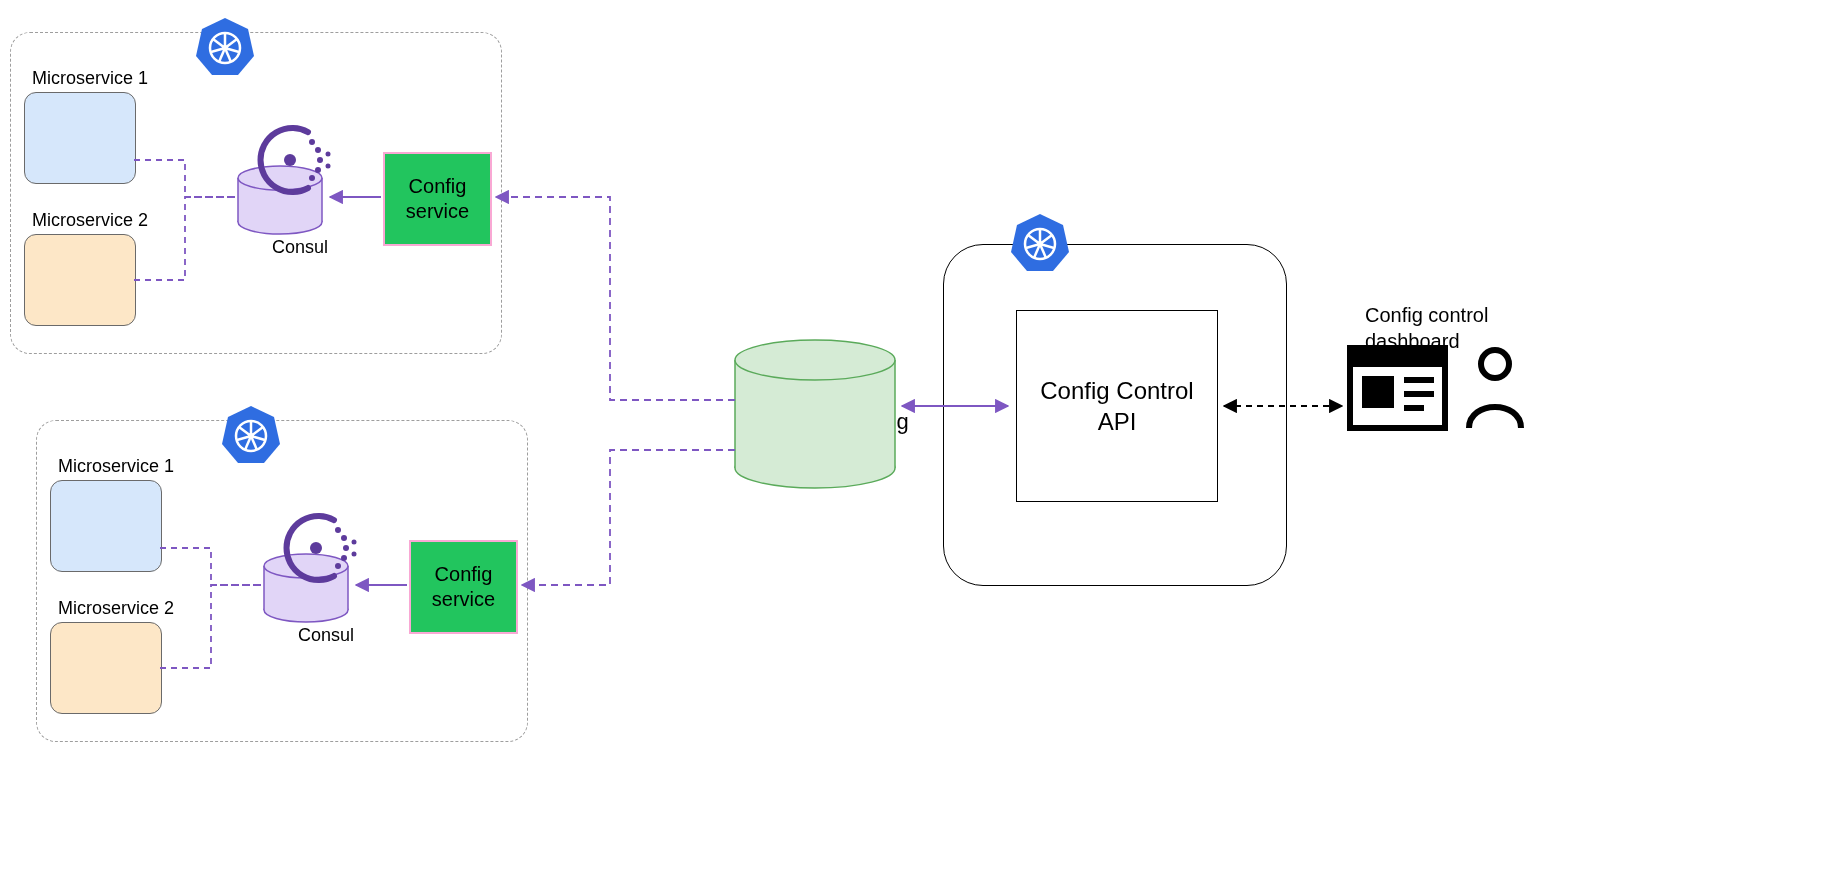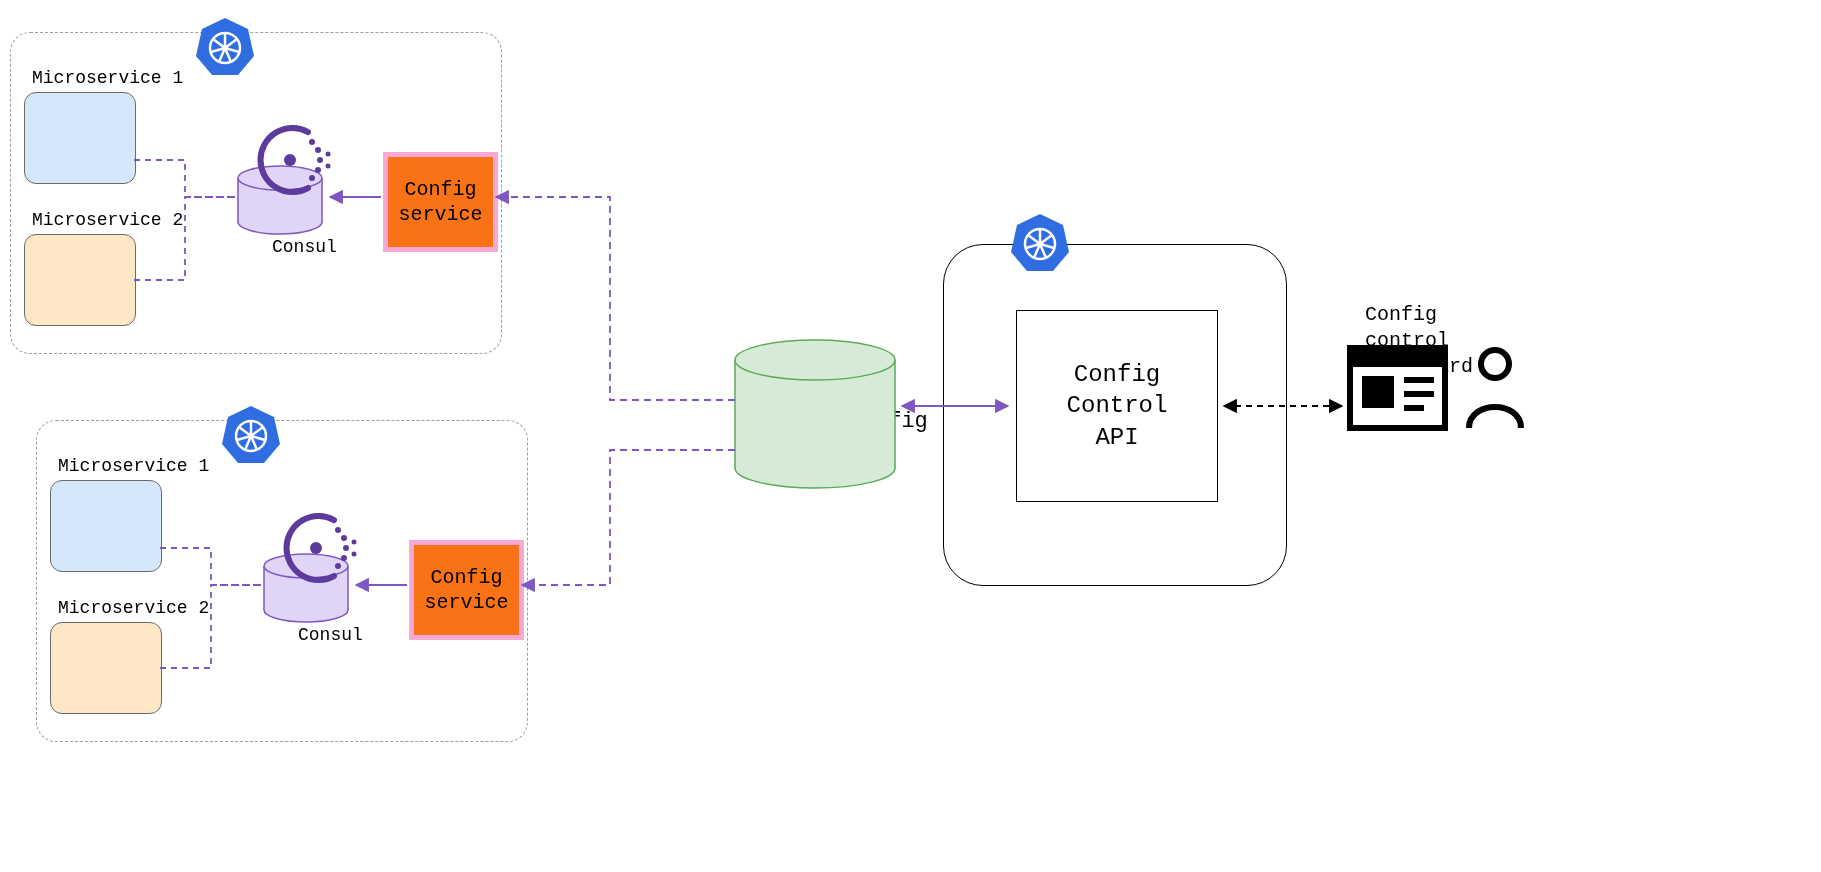--- a/index.html
+++ b/index.html
@@ -10,21 +10,20 @@
     background: #ffffff;
     font-family: Arial, Helvetica, sans-serif;
     font-size: 18px;
     color: #000;
     position: relative;
   }
   .canvas {
     position: relative;
     width: 1821px;
     height: 744px;
-    font-family: Liberation Mono, monospace;
   }
   .cluster {
     position: absolute;
     border: 1px dashed #9e9e9e;
     border-radius: 20px;
     background: transparent;
   }
   .ms-label {
     position: absolute;
     font-size: 18px;
@@ -36,22 +35,22 @@
     border: 1px solid #6a6a6a;
     border-radius: 12px;
   }
   .ms-blue { background: #d6e7fb; }
   .ms-orange { background: #fde7c7; }
 
   .config-box {
     position: absolute;
     width: 105px;
     height: 90px;
-    border: 5px solid #f9a8d4;
-    background: #f97316;
+    border: 2px solid #f9a8d4;
+    background: #22c55e;
     display: flex;
     align-items: center;
     justify-content: center;
     text-align: center;
     font-size: 20px;
     line-height: 1.25;
   }
 
   .api-outer {
     position: absolute;

